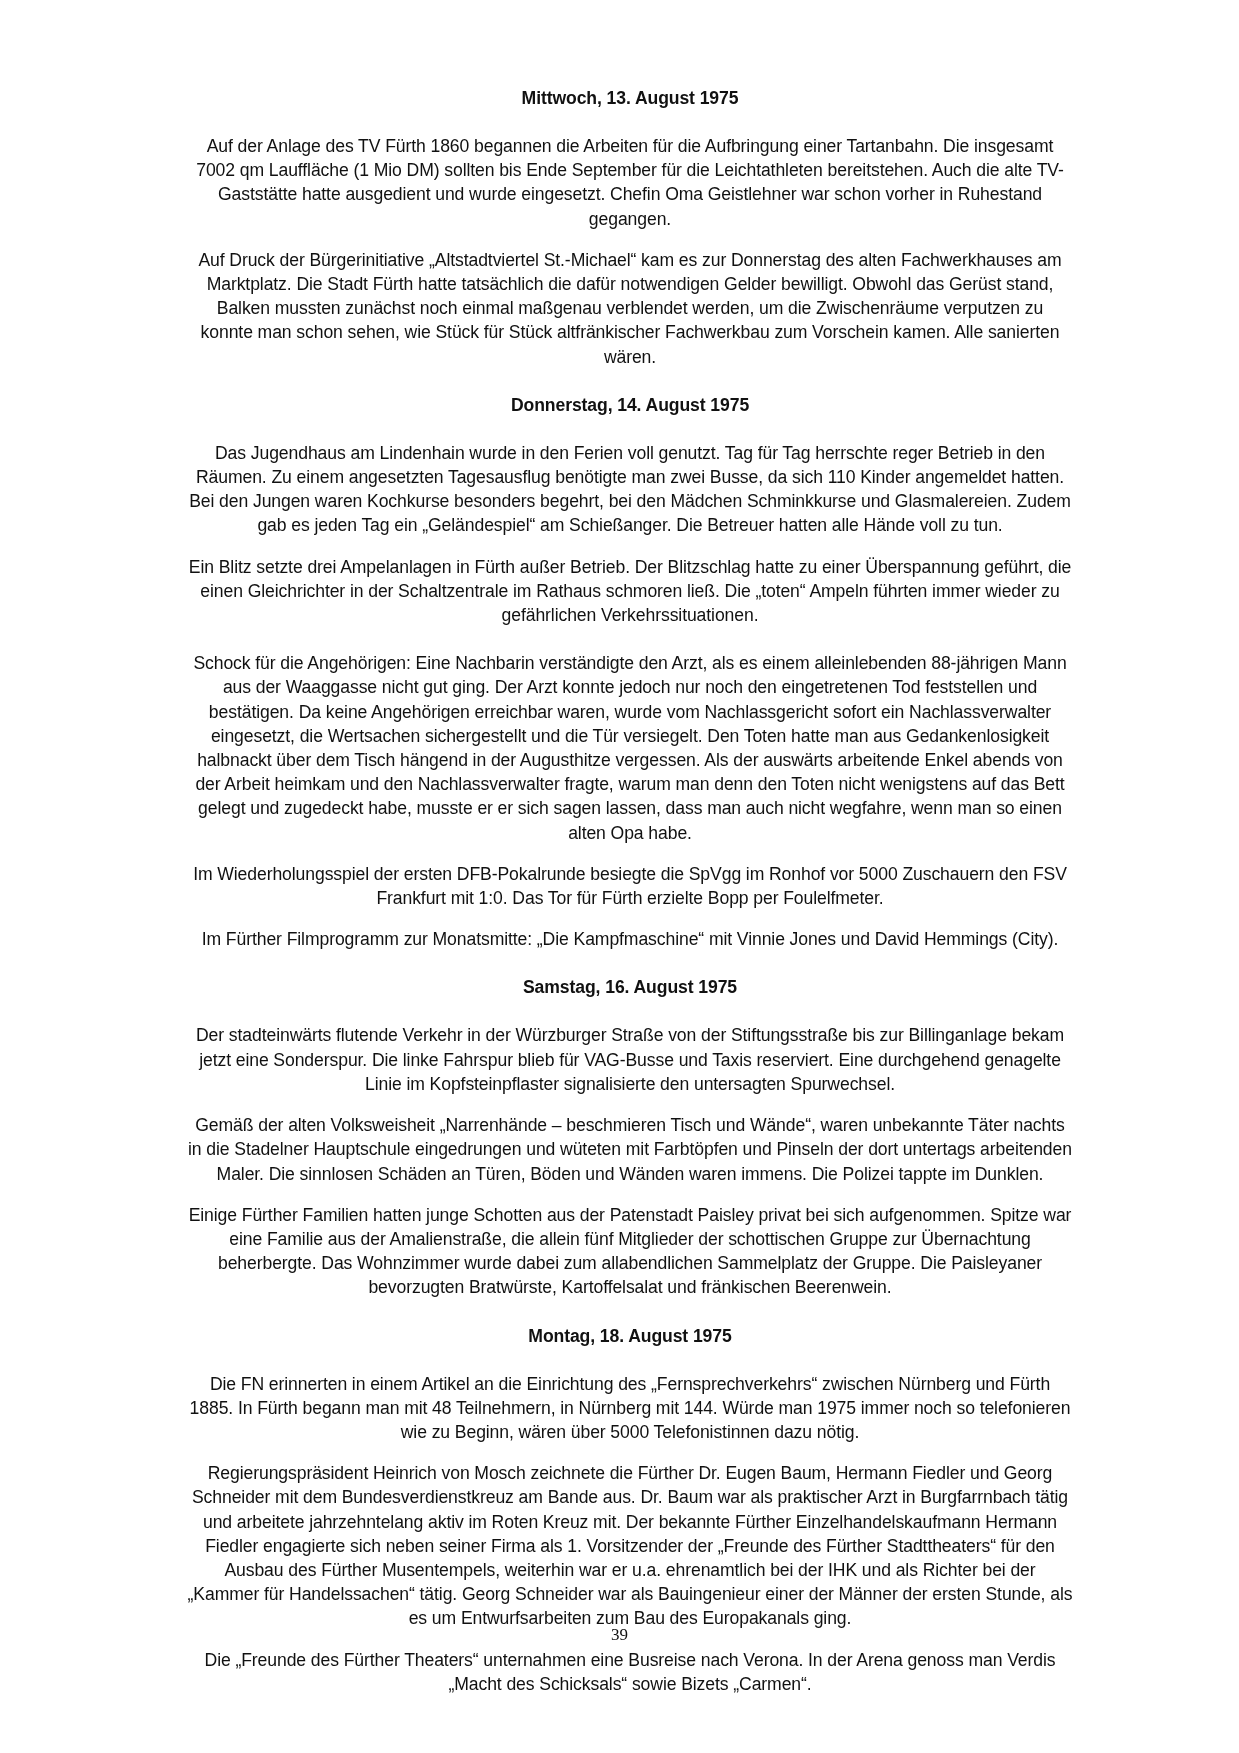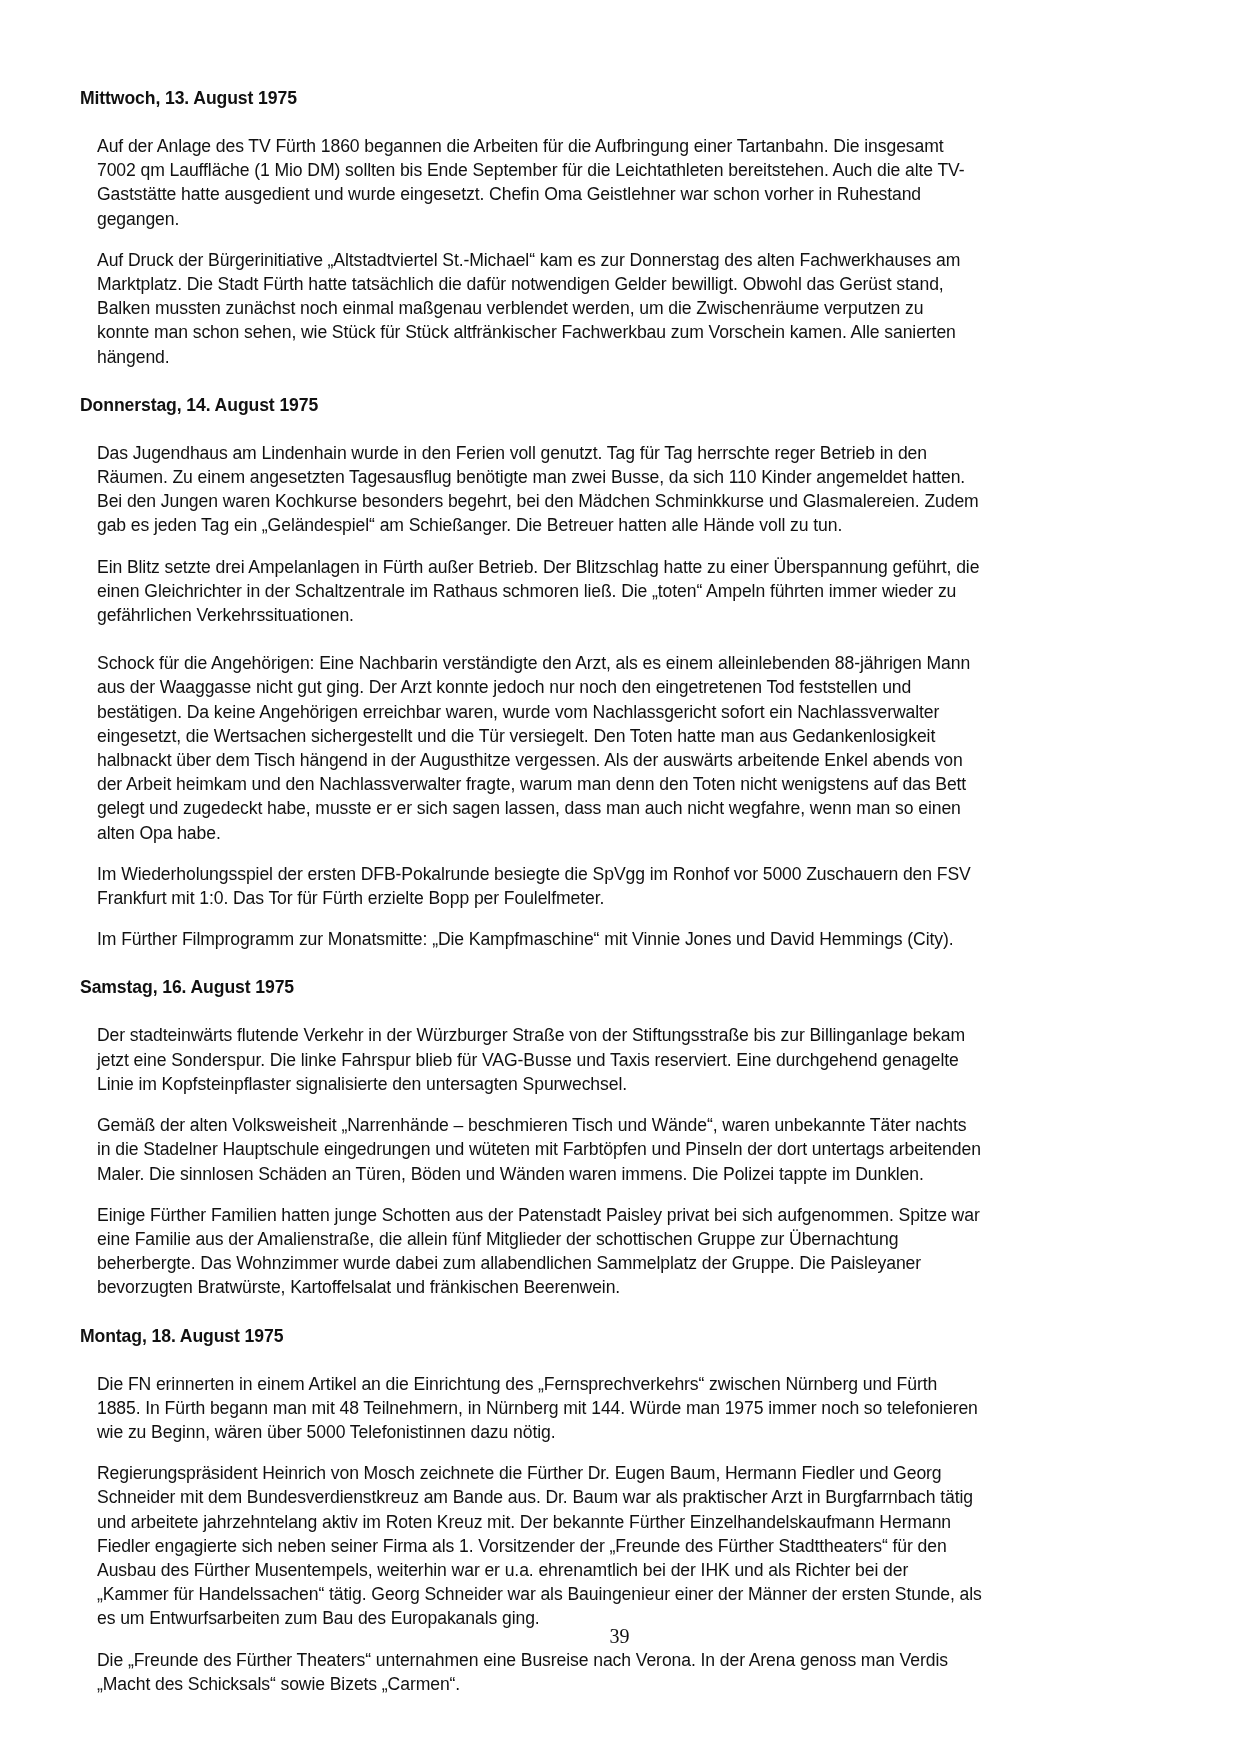--- a/index.html
+++ b/index.html
@@ -1,48 +1,48 @@
 <!DOCTYPE html>
 <html><head>
 <meta charset="utf-8">
 <style>
   html, body { margin: 0; padding: 0; background: #ffffff; }
   body { width: 1239px; height: 1753px; position: relative; overflow: hidden; }
   .page {
-    position: absolute; left: 80px; top: 86px; width: 1080px;
+    position: absolute; left: 90px; top: 86px; width: 1080px;
     font-family: "Liberation Sans", sans-serif; color: #111111;
-    font-size: 17.6px; line-height: 24.2px; letter-spacing: -0.1px;
+    font-size: 17.6px; line-height: 24.2px; letter-spacing: -0.1px; text-align: center;
   }
   .entry { margin: 0 0 24px 0; }
   .entry-heading { font-weight: bold; font-size: 17.6px; margin: 0 0 24px 0; line-height: 24px; }
   .para { margin: 17px; }
   .line { display: block; white-space: nowrap; }
   .page-number {
     position: absolute; left: 0; width: 1239px; top: 1625px; text-align: center;
-    font-family: "Liberation Serif", serif; font-size: 20px; color: #111111;
+    font-family: "Liberation Serif", serif; font-size: 17px; color: #111111;
   }
 </style>
 </head>
 <body>
 
 <div class="page" id="page">
     <section class="entry">
       <div class="entry-heading">Mittwoch, 13. August 1975</div>
       <p class="para">
         <span class="line">Auf der Anlage des TV Fürth 1860 begannen die Arbeiten für die Aufbringung einer Tartanbahn. Die insgesamt</span>
         <span class="line">7002 qm Lauffläche (1 Mio DM) sollten bis Ende September für die Leichtathleten bereitstehen. Auch die alte TV-</span>
         <span class="line">Gaststätte hatte ausgedient und wurde eingesetzt. Chefin Oma Geistlehner war schon vorher in Ruhestand</span>
         <span class="line">gegangen.</span>
       </p>
       <p class="para">
         <span class="line">Auf Druck der Bürgerinitiative „Altstadtviertel St.-Michael“ kam es zur Donnerstag des alten Fachwerkhauses am</span>
         <span class="line">Marktplatz. Die Stadt Fürth hatte tatsächlich die dafür notwendigen Gelder bewilligt. Obwohl das Gerüst stand,</span>
         <span class="line">Balken mussten zunächst noch einmal maßgenau verblendet werden, um die Zwischenräume verputzen zu</span>
         <span class="line">konnte man schon sehen, wie Stück für Stück altfränkischer Fachwerkbau zum Vorschein kamen. Alle sanierten</span>
-        <span class="line">hängend.</span>
+        <span class="line">wären.</span>
       </p>
     </section>
     <section class="entry">
       <div class="entry-heading">Donnerstag, 14. August 1975</div>
       <p class="para">
         <span class="line">Das Jugendhaus am Lindenhain wurde in den Ferien voll genutzt. Tag für Tag herrschte reger Betrieb in den</span>
         <span class="line">Räumen. Zu einem angesetzten Tagesausflug benötigte man zwei Busse, da sich 110 Kinder angemeldet hatten.</span>
         <span class="line">Bei den Jungen waren Kochkurse besonders begehrt, bei den Mädchen Schminkkurse und Glasmalereien. Zudem</span>
         <span class="line">gab es jeden Tag ein „Geländespiel“ am Schießanger. Die Betreuer hatten alle Hände voll zu tun.</span>
       </p>

